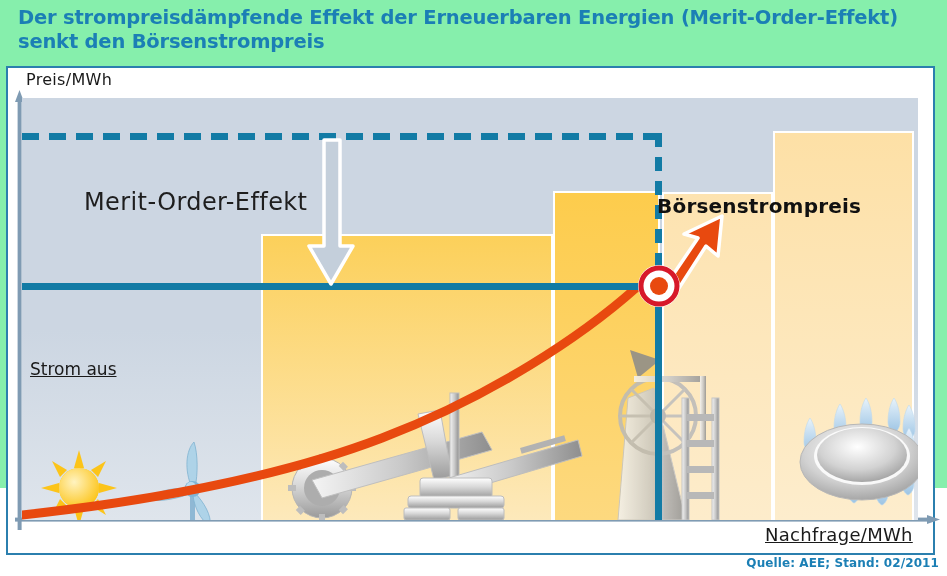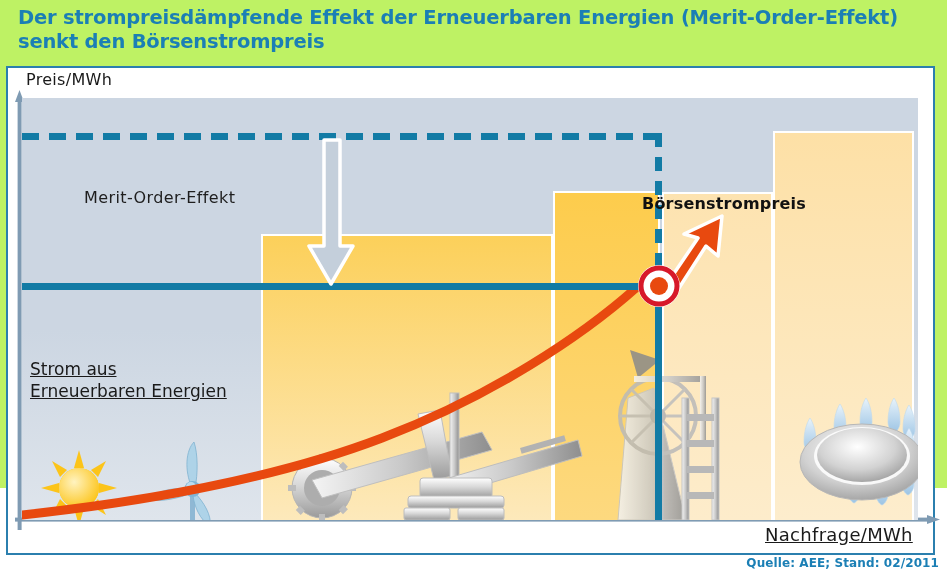--- a/index.html
+++ b/index.html
@@ -1,18 +1,18 @@
 <!DOCTYPE html>
 <html><head>
 <meta charset="utf-8">
 <style>
   html,body{margin:0;padding:0;background:#ffffff;}
   body{width:947px;height:576px;overflow:hidden;font-family:"DejaVu Sans","Liberation Sans",sans-serif;}
 
-  #root{position:relative;width:947px;height:488px;background:#bef264;}
+  #root{position:relative;width:947px;height:488px;background:#86efac;}
 
   
   .title{
     position:absolute;left:18px;top:6px;width:910px;
     color:#1b7fb5;font-weight:bold;font-size:19.5px;line-height:24px;
     letter-spacing:-0.2px;
   }
   .title .l2{display:block;}
 
   
@@ -55,23 +55,23 @@
   .hline-dash{
     position:absolute;left:0;top:35px;width:644px;height:7px;
     background:repeating-linear-gradient(90deg,#127ba5 0 17px,transparent 17px 27px);
   }
   .vline-dash{
     position:absolute;left:633px;top:35px;width:7px;height:155px;
     background:repeating-linear-gradient(180deg,#127ba5 0 14px,transparent 14px 24px);
   }
 
   
-  .moe-label{position:absolute;left:62px;top:90px;font-size:16px;color:#1e1e1e;letter-spacing:0.4px;}
+  .moe-label{position:absolute;left:62px;top:90px;font-size:24px;color:#1e1e1e;letter-spacing:0.4px;}
   .ee-label{position:absolute;left:8px;top:260px;font-size:17px;color:#1a1a1a;line-height:22px;text-decoration:underline;}
-  .bsp-label{position:absolute;left:620px;top:96px;font-size:16px;font-weight:bold;color:#111;letter-spacing:0.2px;}
+  .bsp-label{position:absolute;left:635px;top:96px;font-size:20px;font-weight:bold;color:#111;letter-spacing:0.2px;}
 
   
   .ovl{position:absolute;left:0;top:0;width:896px;height:422px;overflow:visible;}
 
   
   .source{
     position:absolute;right:8px;top:556px;font-size:12px;font-weight:bold;
     color:#1b7fb5;letter-spacing:0.1px;
   }
 </style>
@@ -261,21 +261,20 @@
 
     <svg class="ovl" viewBox="0 0 896 422">
       <circle cx="637" cy="188" r="21" fill="#ffffff"></circle>
       <circle cx="637" cy="188" r="18" fill="none" stroke="#d7182a" stroke-width="5"></circle>
       <circle cx="637" cy="188" r="9" fill="#e8490f"></circle>
     </svg>
 
     <div class="moe-label">Merit-Order-Effekt</div>
     <div class="ee-label">
       <div>Strom aus</div>
-      <div>Erneuerbaren Energien</div>
     </div>
     <div class="bsp-label">Börsenstrompreis</div>
   </div>
 
   <div class="xlabel">Nachfrage/MWh</div>
 
   <div class="source">Quelle: AEE; Stand: 02/2011</div>
 
 </div>
 

